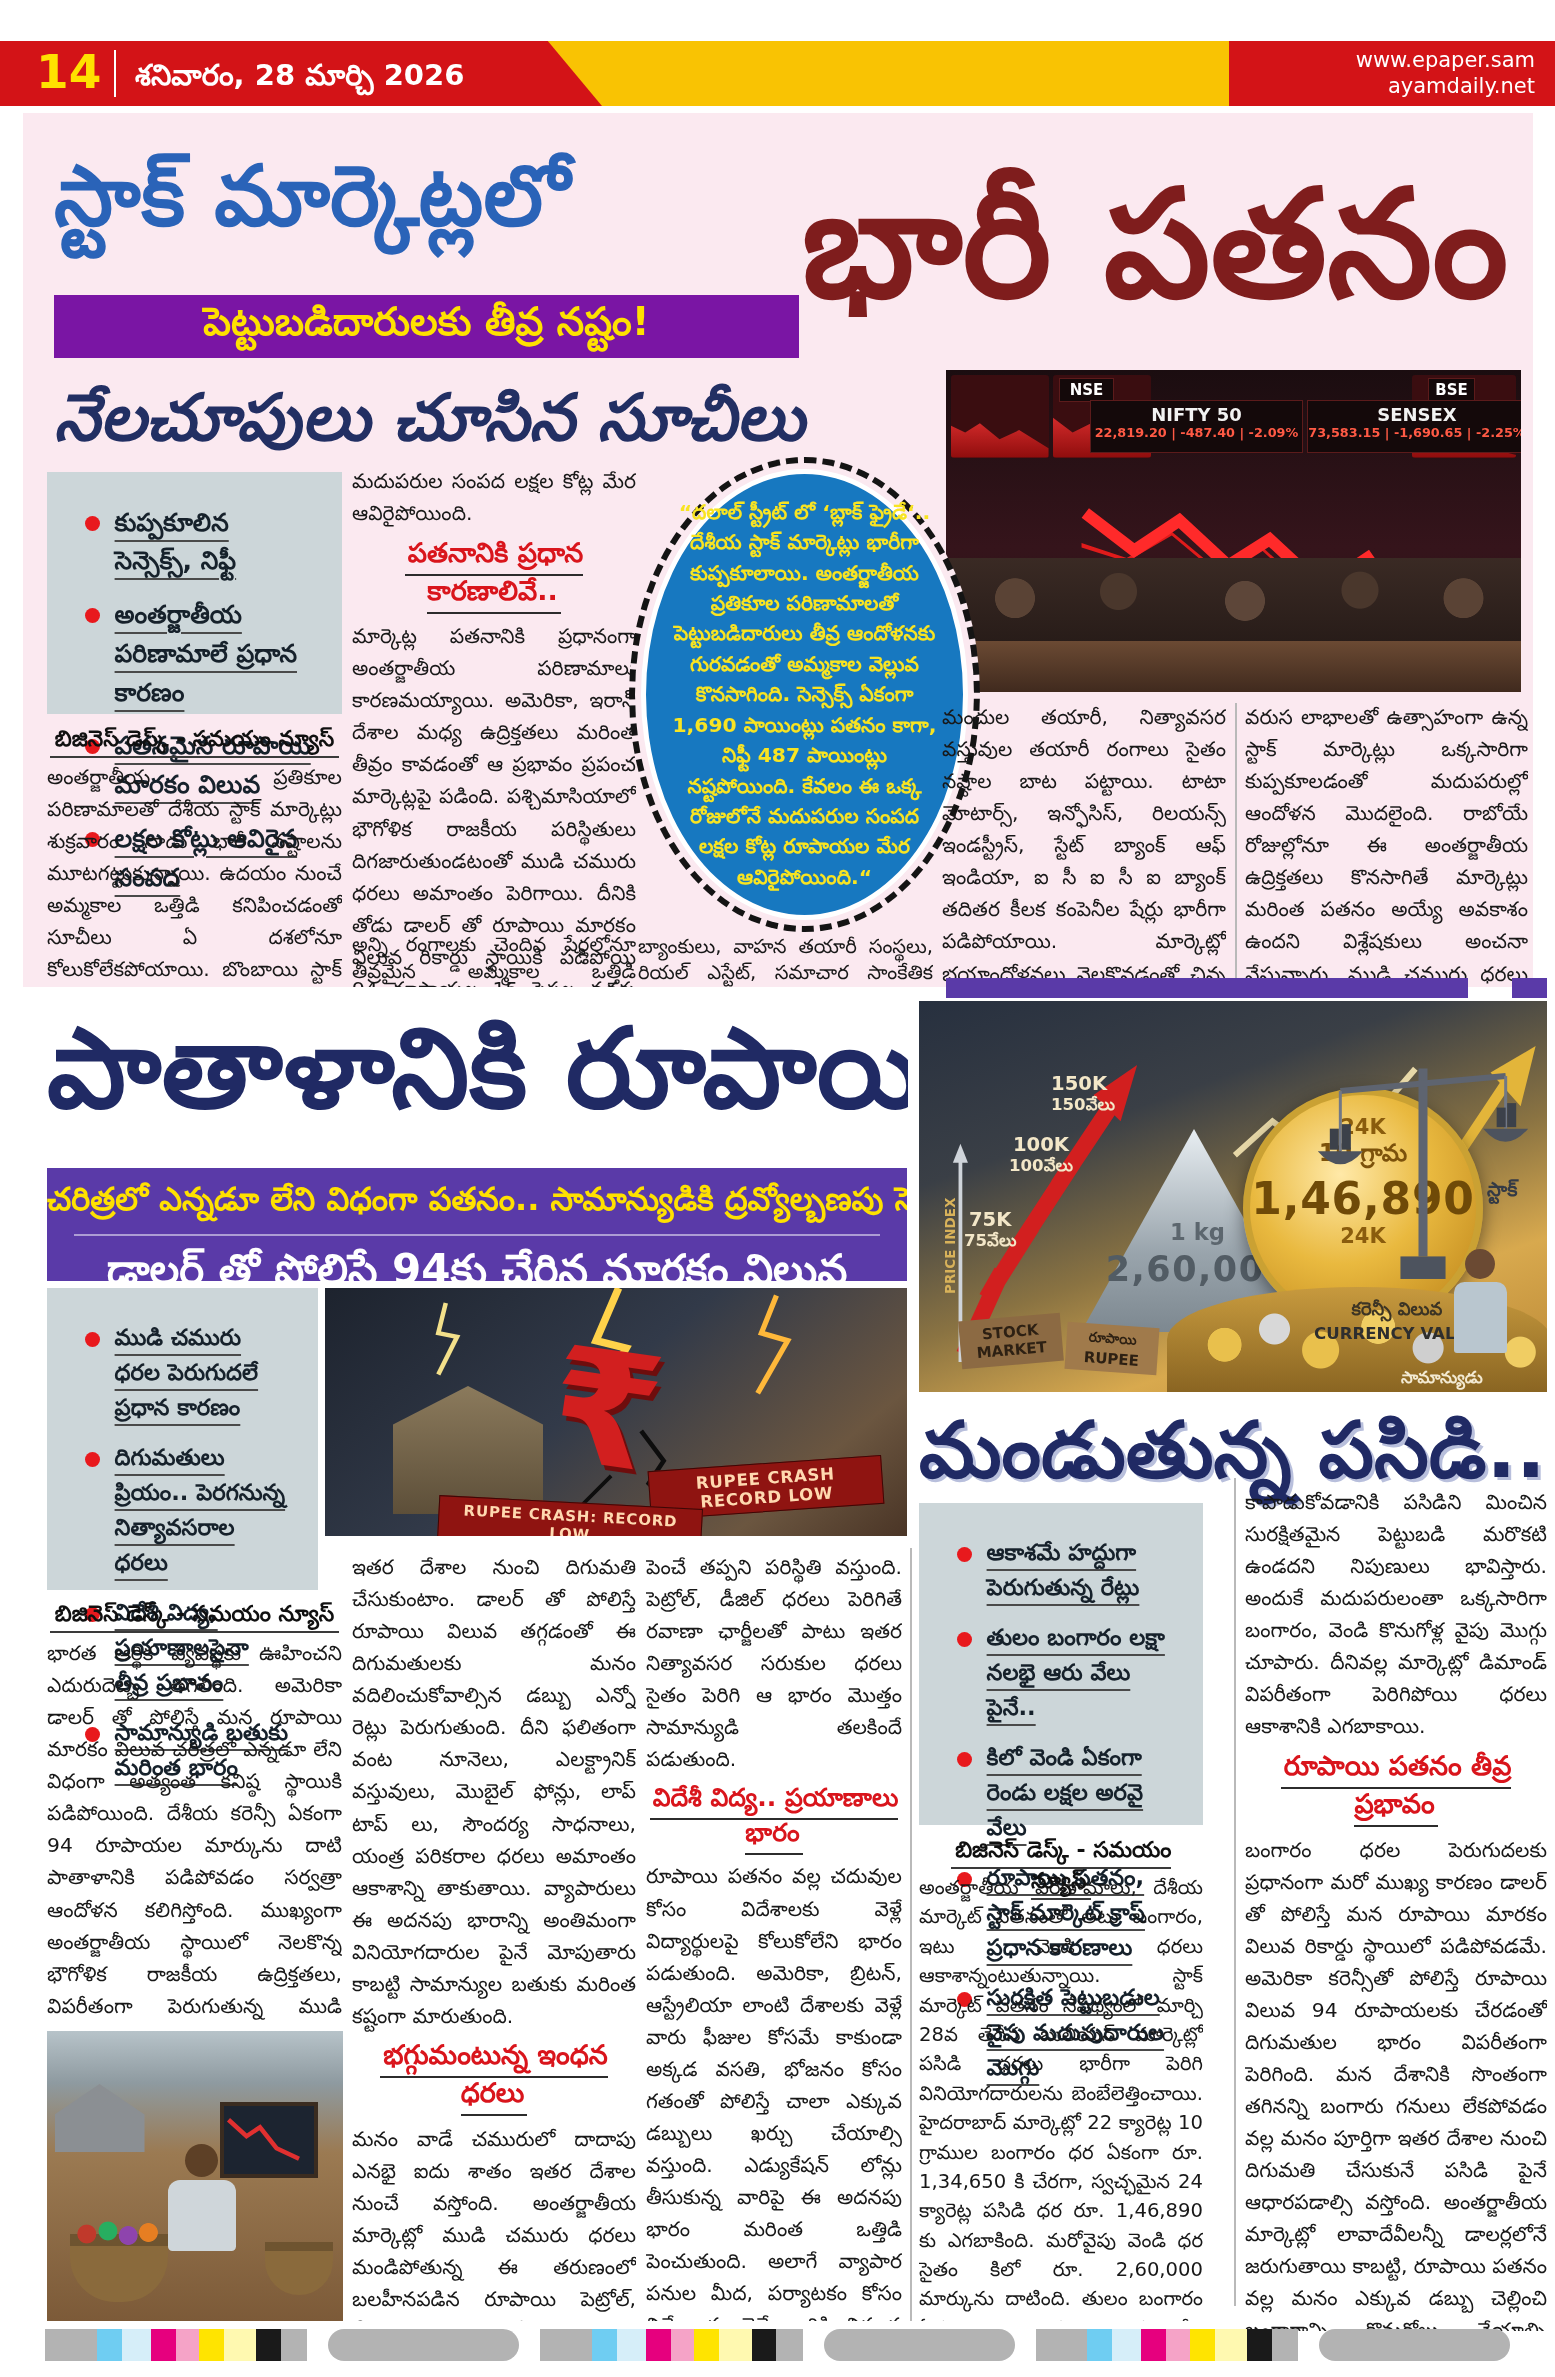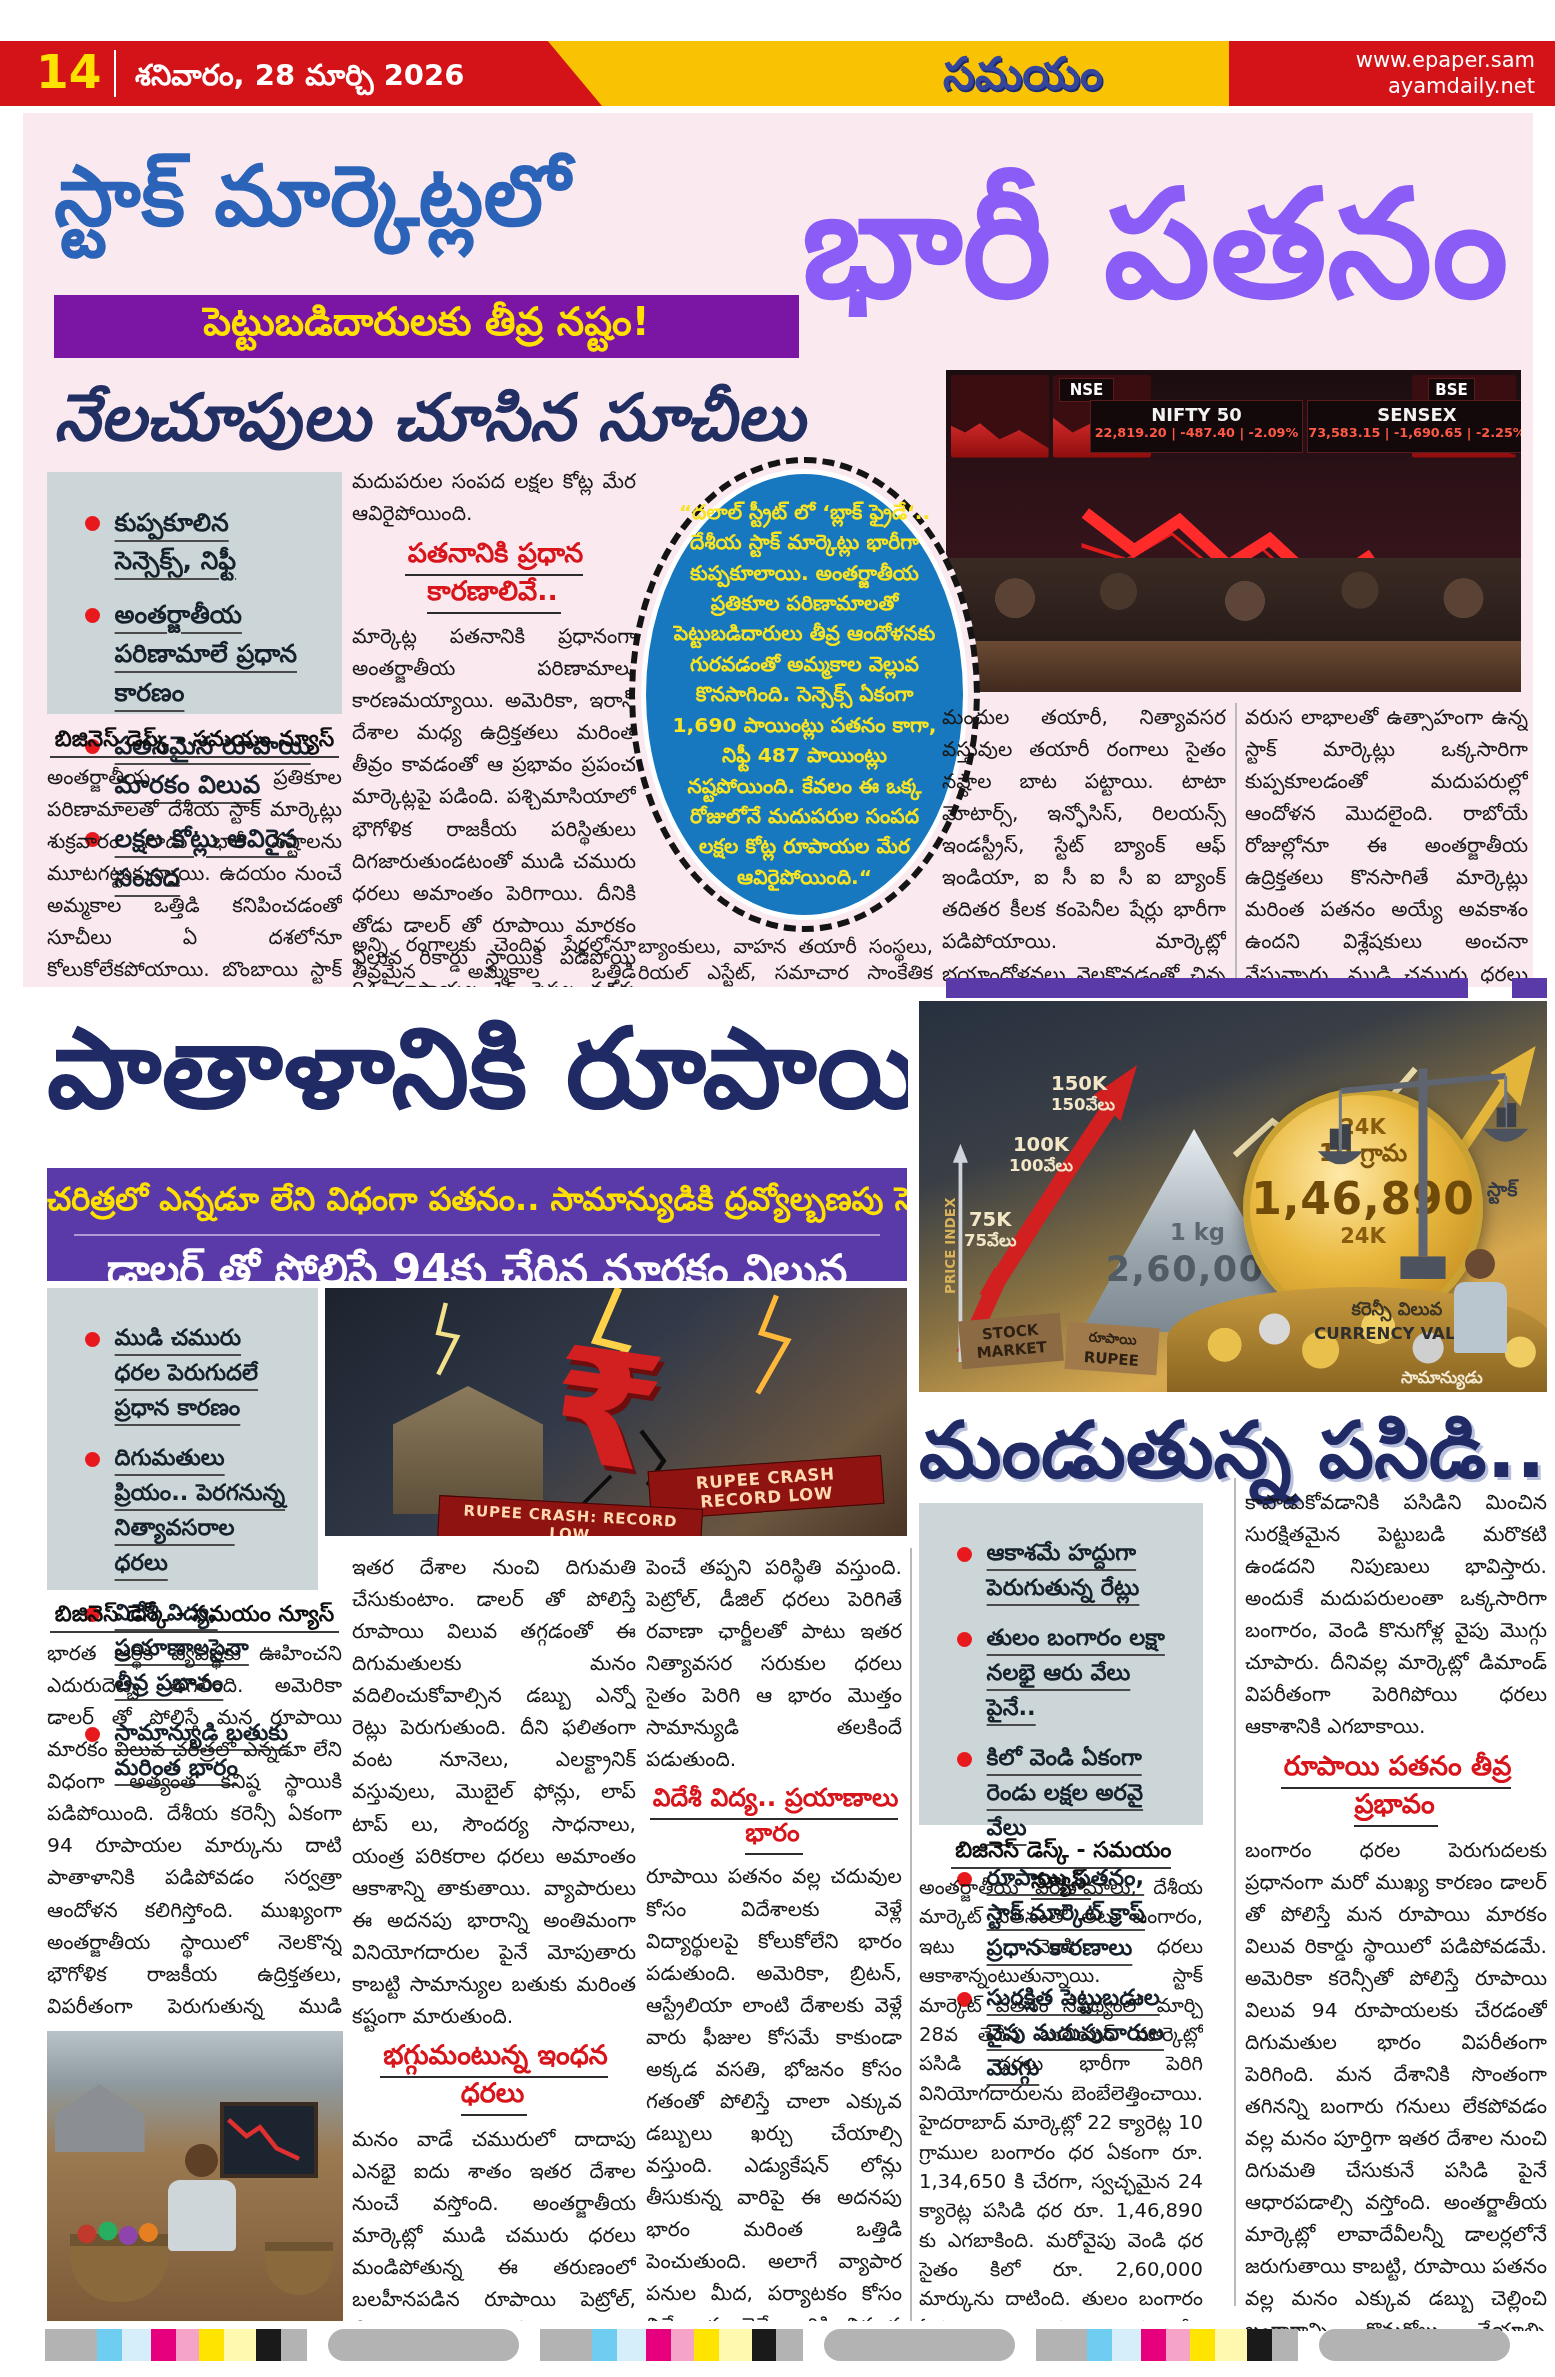--- a/index.html
+++ b/index.html
@@ -41,36 +41,35 @@
 </style>
 </head>
 <body>
 
 <div class="abs" style="left:0;top:41px;width:1555px;height:65px;background:#f9c303;">
   <div class="abs" style="left:0;top:0;width:602px;height:65px;background:#d31317;clip-path:polygon(0 0,91% 0,100% 100%,0 100%);"></div>
   <div class="abs" style="left:1229px;top:0;width:327px;height:65px;background:#d31317;"></div>
   <div class="abs" style="left:36px;top:3px;font-size:47px;font-weight:bold;color:#ffe100;">14</div>
   <div class="abs" style="left:114px;top:9px;width:1.5px;height:47px;background:#ffffff;"></div>
   <div class="abs" style="left:135px;top:16.6px;font-size:29px;font-weight:bold;color:#ffffff;white-space:nowrap;">శనివారం, 28 మార్చి 2026</div>
-  <div class="abs" style="left:865px;top:6px;width:316px;text-align:center;font-size:45px;font-weight:bold;color:#35459c;text-shadow:1.5px 1.5px 0 #1d2a6b;">సమయం</div>
   <div class="abs" style="left:1279px;top:6px;width:256px;text-align:right;color:#ffffff;font-size:21px;line-height:1.25;">
     <div>www.epaper.sam</div>
     <div>ayamdaily.net</div>
   </div>
 </div>
 
 <div class="abs" style="left:22.6px;top:113px;width:1510px;height:874px;background:#fbe9f0;"></div>
 
 <div class="abs" style="left:54px;top:147px;width:722px;font-size:84px;font-weight:bold;color:#2a63b8;white-space:nowrap;overflow:hidden;">స్టాక్ మార్కెట్లలో</div>
 
 <div class="abs" style="left:54px;top:295px;width:745px;height:63px;background:#7a15a4;display:flex;align-items:center;justify-content:center;">
   <span style="color:#ffe100;font-size:39px;font-weight:bold;white-space:nowrap;">పెట్టుబడిదారులకు తీవ్ర నష్టం!</span>
 </div>
 
-<div class="abs" style="left:779px;top:139px;width:752px;height:241px;font-size:150px;line-height:1.4;font-weight:bold;color:#8b5cf6;text-align:center;white-space:nowrap;overflow:hidden;">భారీ పతనం</div>
+<div class="abs" style="left:779px;top:139px;width:752px;height:241px;font-size:150px;line-height:1.4;font-weight:bold;color:#7f1d1d;text-align:center;white-space:nowrap;overflow:hidden;">భారీ పతనం</div>
 
 <div class="abs" style="left:54px;top:380px;width:880px;font-size:65px;font-weight:bold;font-style:italic;color:#222f63;white-space:nowrap;overflow:hidden;">నేలచూపులు చూసిన సూచీలు</div>
 
 <div class="abs" style="left:946px;top:370px;width:575px;height:322px;background:linear-gradient(#1b0d10 0%,#35141b 55%,#241317 100%);overflow:hidden;">
 
   <div class="panel" style="left:4.5px;top:4.5px;width:98px;height:83px;">
       <div class="chartfill" style="height:55%;clip-path:polygon(0 30%,15% 45%,30% 25%,50% 60%,70% 40%,100% 80%,100% 100%,0 100%);"></div>
     </div>
   <div class="panel" style="left:107px;top:4.5px;width:98px;height:83px;">
       <div class="chartfill" style="height:60%;clip-path:polygon(0 20%,20% 50%,40% 30%,60% 70%,80% 50%,100% 90%,100% 100%,0 100%);"></div>

